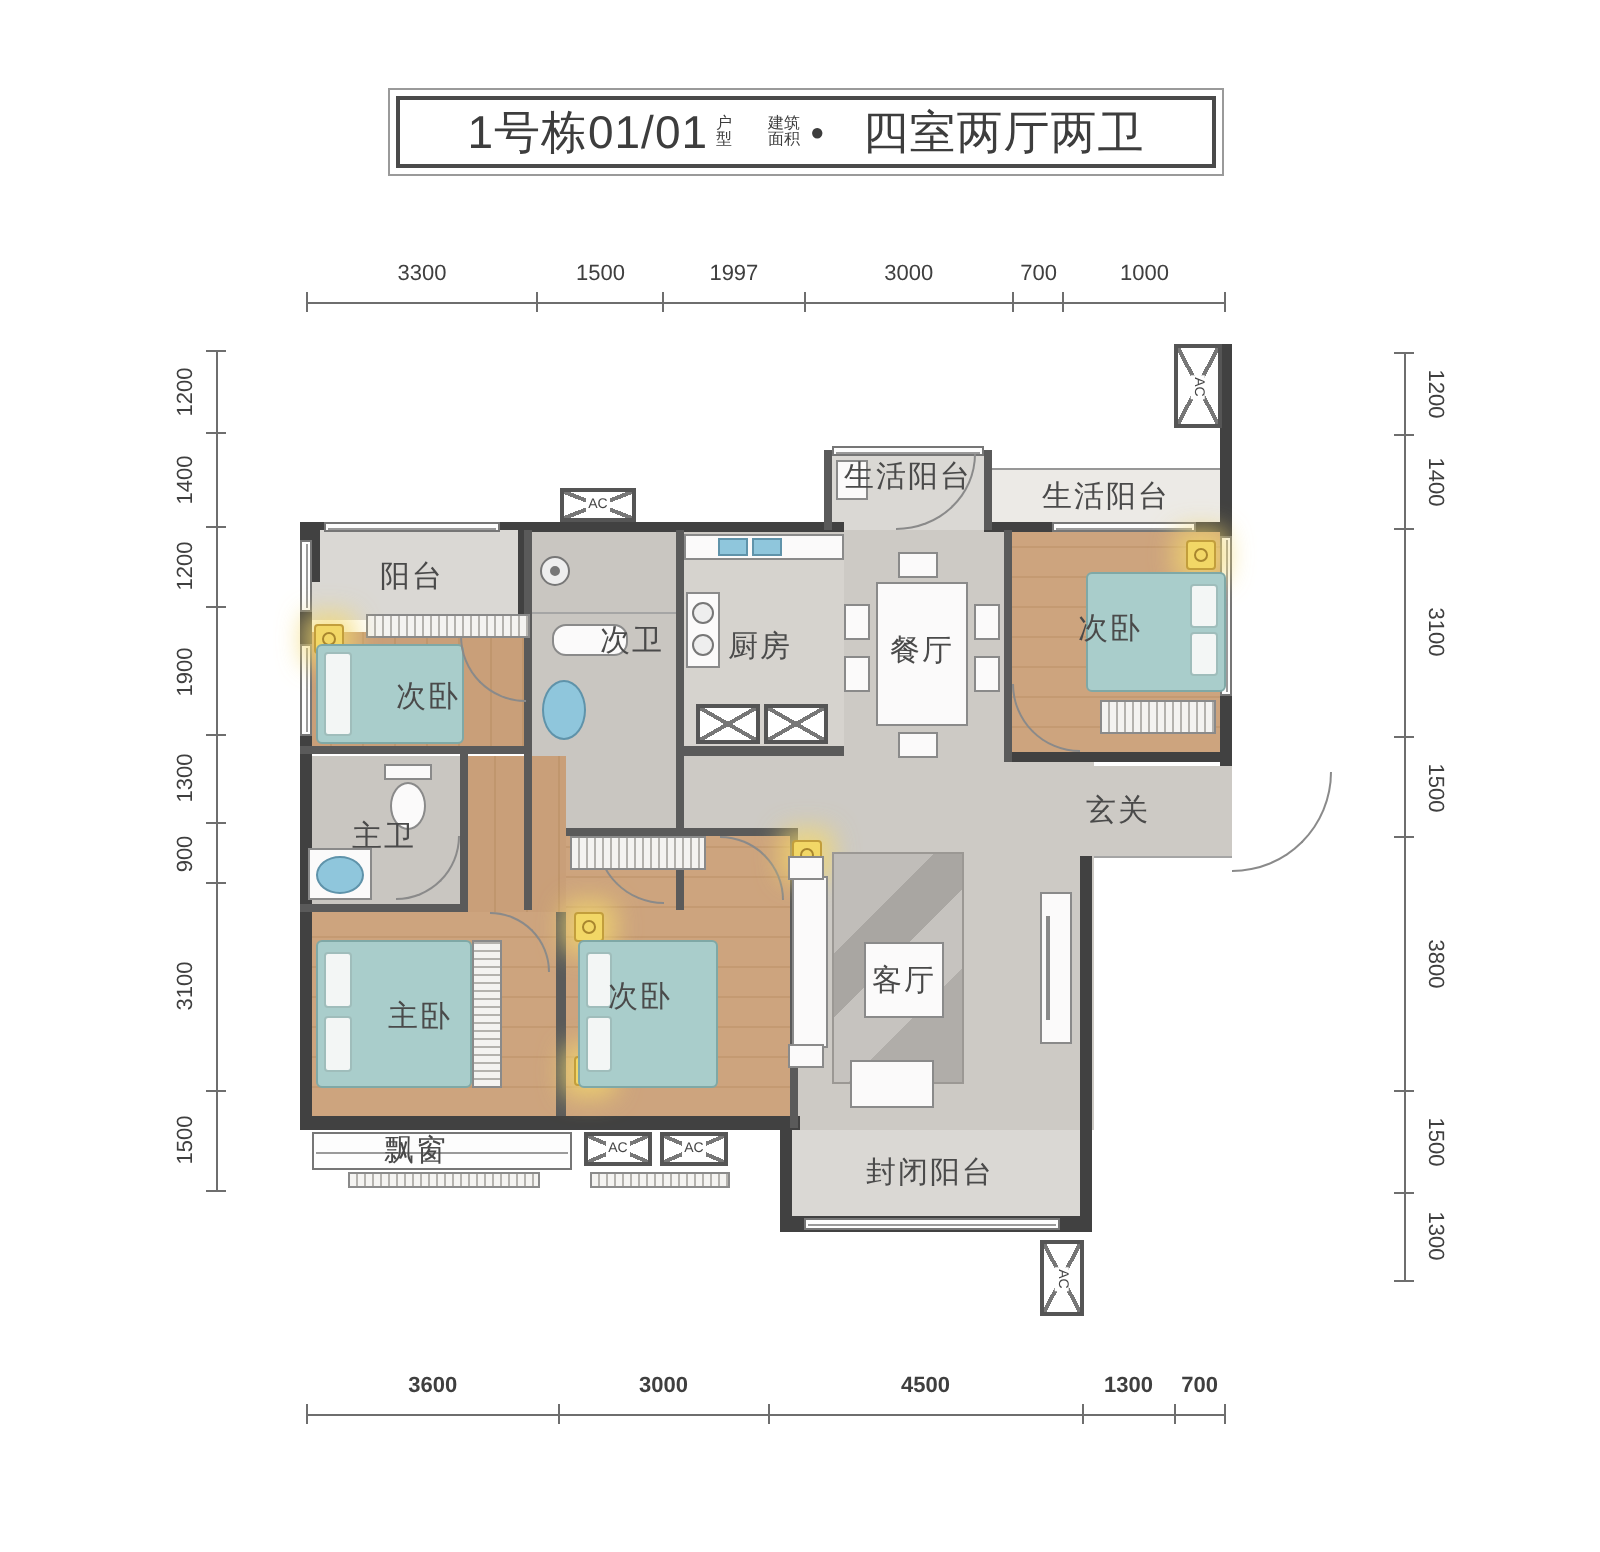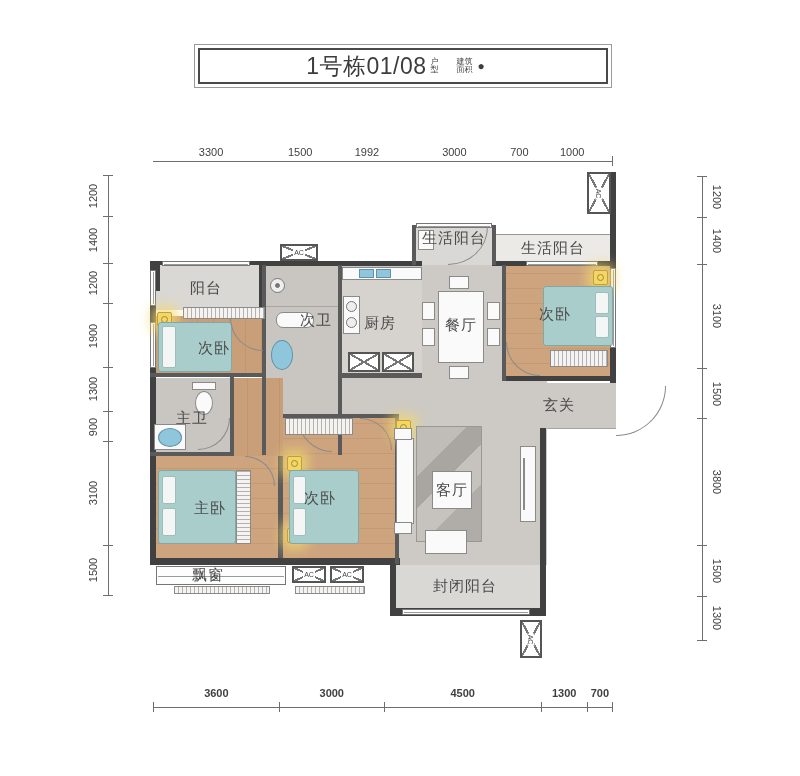--- a/index.html
+++ b/index.html
@@ -64,44 +64,45 @@
   .ac .aclab{font-size:7px;line-height:7px;color:#444;background:#fff;padding:0 1px;}
   .ac.vert .aclab{transform:rotate(90deg);}
   .rug{position:absolute;background:linear-gradient(135deg,#c0bdb9 0 28%,#a9a6a2 28% 46%,#c6c3bf 46% 68%,#b0ada9 68% 100%);border:1px solid #9b9894;}
   .tvline{position:absolute;background:#8a8a8a;}
 </style>
 </head>
 <body>
 
 <div id="titlebar">
   <div class="inner">
-    <span class="t-big">1号栋01/08</span>
+    <span class="t-big">1号栋01/01</span>
     <span class="t-stack">
         <span>户</span>
         <span>型</span>
       </span>
     <span class="t-gap"></span>
     <span class="t-stack">
         <span>建筑</span>
         <span>面积</span>
       </span>
     <span class="t-bullet">●</span>
     <span class="t-gap"></span>
+    <span class="t-big">四室两厅两卫</span>
   </div>
 </div>
 
-<div id="dims-top" class="dims horiz" style="left:153px;top:156px;width:459px;align-items:center;">
+<div id="dims-top" class="dims horiz" style="left:153px;top:146px;width:459px;">
     <div class="seg h" style="flex-grow: 3300;">
       <span class="dlab">3300</span>
     </div>
     <div class="seg h" style="flex-grow: 1800;">
       <span class="dlab">1500</span>
     </div>
     <div class="seg h" style="flex-grow: 2000;">
-      <span class="dlab">1992</span>
+      <span class="dlab">1997</span>
     </div>
     <div class="seg h" style="flex-grow: 3000;">
       <span class="dlab">3000</span>
     </div>
     <div class="seg h" style="flex-grow: 700;">
       <span class="dlab">700</span>
     </div>
     <div class="seg h" style="flex-grow: 2300;">
       <span class="dlab">1000</span>
     </div>

